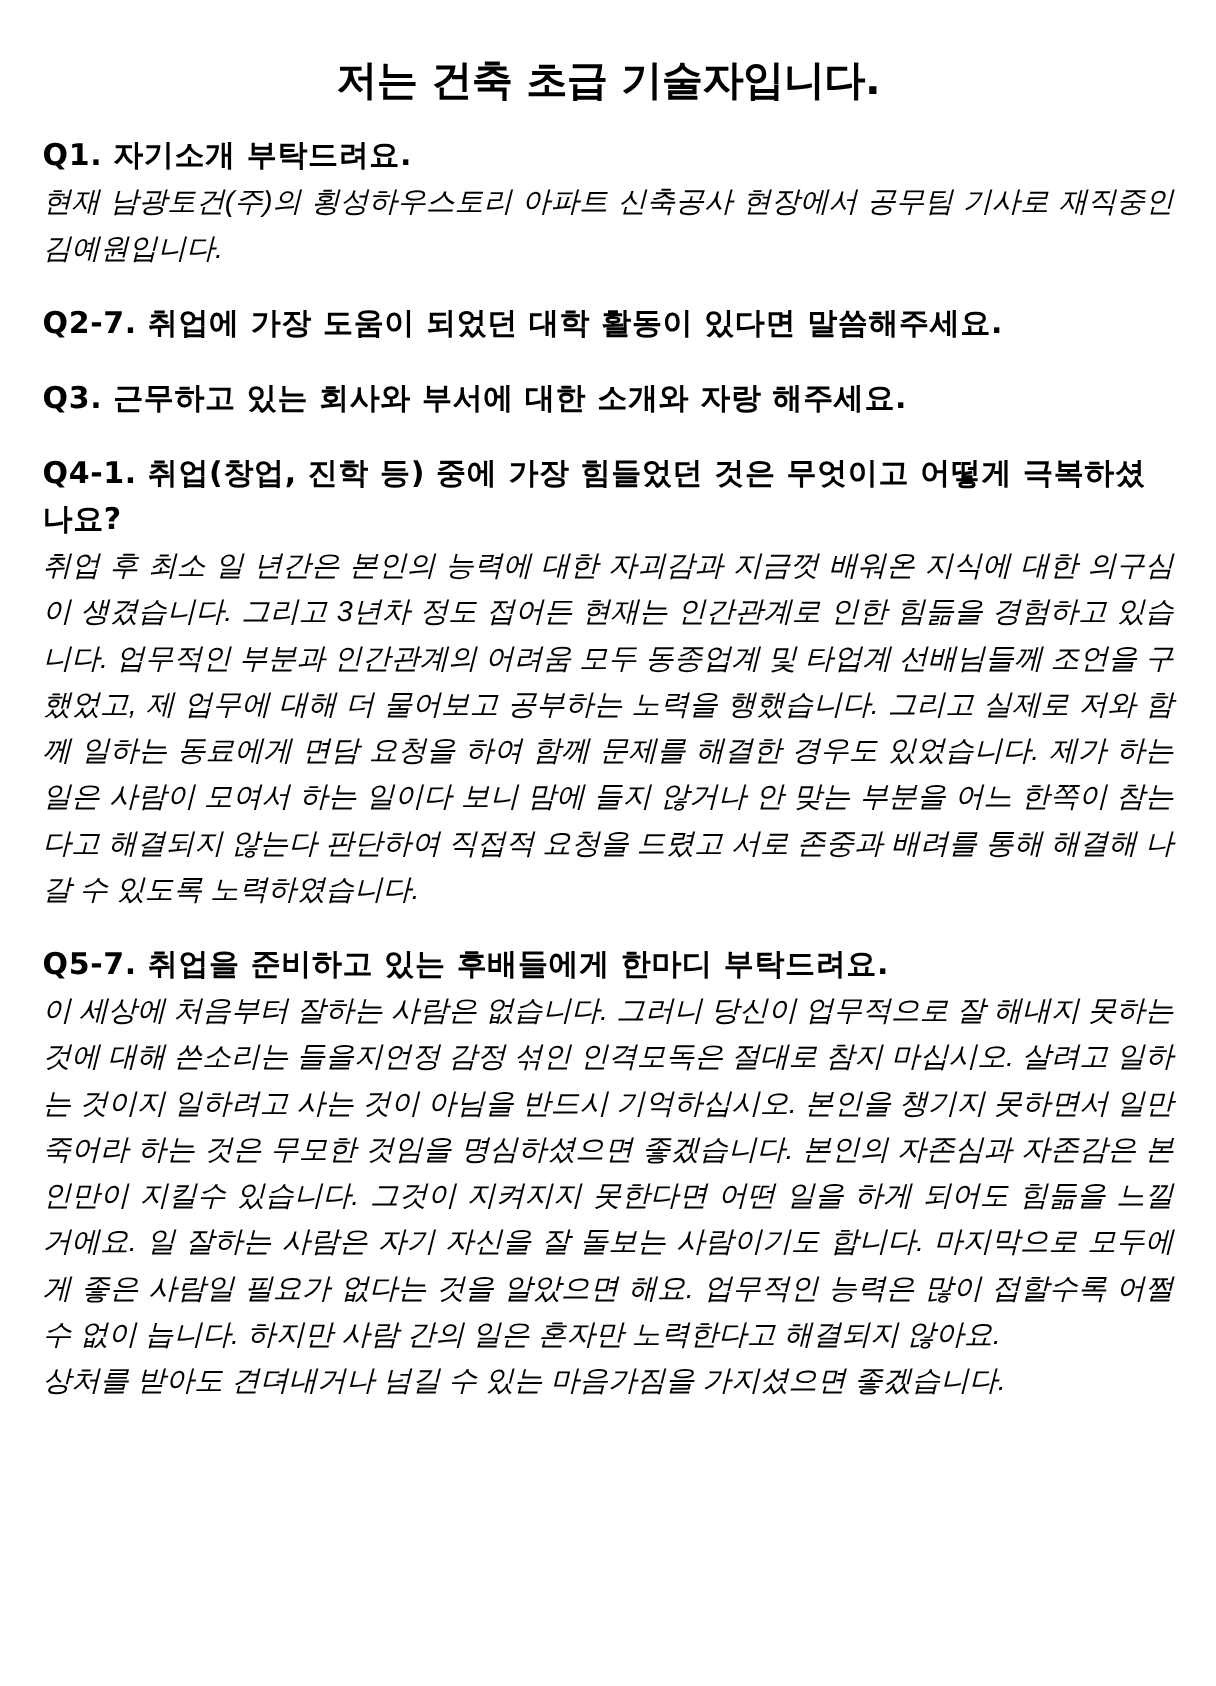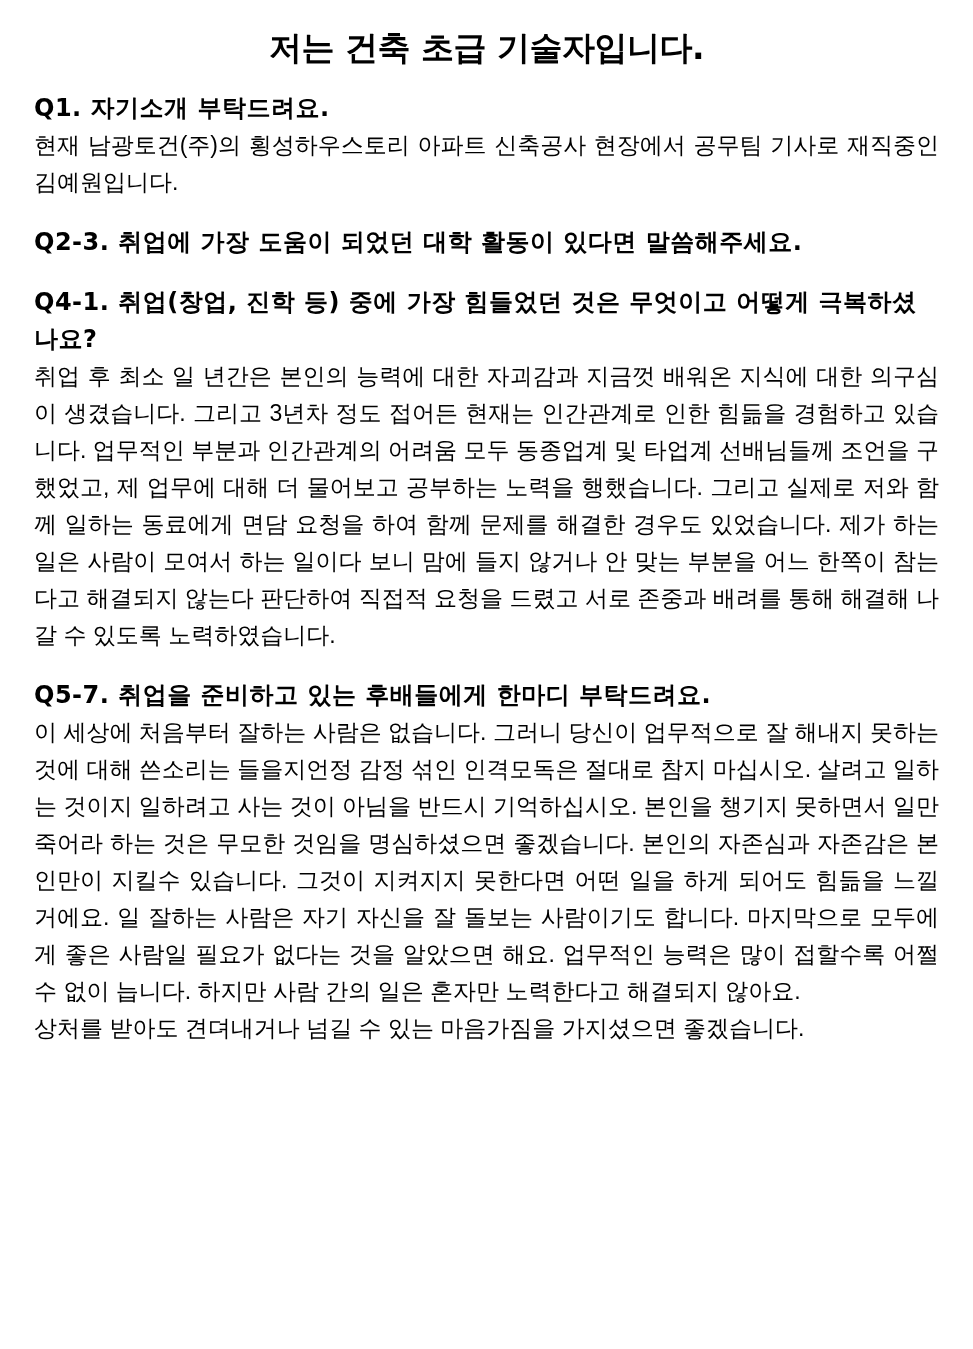--- a/index.html
+++ b/index.html
@@ -11,21 +11,21 @@
     width: 973px;
     height: 1349px;
     overflow: hidden;
     font-family: "Liberation Sans", sans-serif;
     color: #000000;
   }
   .page {
     box-sizing: border-box;
     width: 973px;
     height: 1037px;
-    padding: 28px 34px 20px 34px;
+    padding: 44px 34px 20px 34px;
     background: #ffffff;
   }
   .doc-title {
     margin: 0 0 10px 0;
     text-align: center;
     font-size: 33px;
     line-height: 40px;
     font-weight: 900;
     letter-spacing: -0.5px;
     font-family: "DejaVu Sans", "Liberation Sans", sans-serif;
@@ -46,39 +46,41 @@
   }
   .a {
     margin: 0;
     font-size: 23px;
     line-height: 37px;
     font-weight: 400;
     text-align: justify;
     text-justify: inter-word;
     word-break: normal;
     letter-spacing: 0px;
+    font-style: italic;
   }
 </style>
 </head>
 <body>
 
 <div class="page">
 
   <h1 class="doc-title">저는 건축 초급 기술자입니다.</h1>
 
   <section class="qa">
     <h2 class="q">Q1. 자기소개 부탁드려요.</h2>
     <p class="a">현재 남광토건(주)의 횡성하우스토리 아파트 신축공사 현장에서 공무팀 기사로 재직중인 김예원입니다.</p>
   </section>
 
   <section class="qa">
-    <h2 class="q">Q2-3. 취업에 가장 도움이 되었던 대학 활동이 있다면 말씀해주세요.</h2>
+    <h2 class="q">Q2-7. 취업에 가장 도움이 되었던 대학 활동이 있다면 말씀해주세요.</h2>
   </section>
 
   <section class="qa">
+    <h2 class="q">Q3. 근무하고 있는 회사와 부서에 대한 소개와 자랑 해주세요.</h2>
   </section>
 
   <section class="qa">
     <h2 class="q">Q4-1. 취업(창업, 진학 등) 중에 가장 힘들었던 것은 무엇이고 어떻게 극복하셨나요?</h2>
     <p class="a">취업 후 최소 일 년간은 본인의 능력에 대한 자괴감과 지금껏 배워온 지식에 대한 의구심이 생겼습니다. 그리고 3년차 정도 접어든 현재는 인간관계로 인한 힘듦을 경험하고 있습니다. 업무적인 부분과 인간관계의 어려움 모두 동종업계 및 타업계 선배님들께 조언을 구했었고, 제 업무에 대해 더 물어보고 공부하는 노력을 행했습니다. 그리고 실제로 저와 함께 일하는 동료에게 면담 요청을 하여 함께 문제를 해결한 경우도 있었습니다. 제가 하는 일은 사람이 모여서 하는 일이다 보니 맘에 들지 않거나 안 맞는 부분을 어느 한쪽이 참는다고 해결되지 않는다 판단하여 직접적 요청을 드렸고 서로 존중과 배려를 통해 해결해 나갈 수 있도록 노력하였습니다.</p>
   </section>
 
   <section class="qa">
     <h2 class="q">Q5-7. 취업을 준비하고 있는 후배들에게 한마디 부탁드려요.</h2>
     <p class="a">이 세상에 처음부터 잘하는 사람은 없습니다. 그러니 당신이 업무적으로 잘 해내지 못하는 것에 대해 쓴소리는 들을지언정 감정 섞인 인격모독은 절대로 참지 마십시오. 살려고 일하는 것이지 일하려고 사는 것이 아님을 반드시 기억하십시오. 본인을 챙기지 못하면서 일만 죽어라 하는 것은 무모한 것임을 명심하셨으면 좋겠습니다. 본인의 자존심과 자존감은 본인만이 지킬수 있습니다. 그것이 지켜지지 못한다면 어떤 일을 하게 되어도 힘듦을 느낄 거에요. 일 잘하는 사람은 자기 자신을 잘 돌보는 사람이기도 합니다. 마지막으로 모두에게 좋은 사람일 필요가 없다는 것을 알았으면 해요. 업무적인 능력은 많이 접할수록 어쩔 수 없이 늡니다. 하지만 사람 간의 일은 혼자만 노력한다고 해결되지 않아요.</p>

